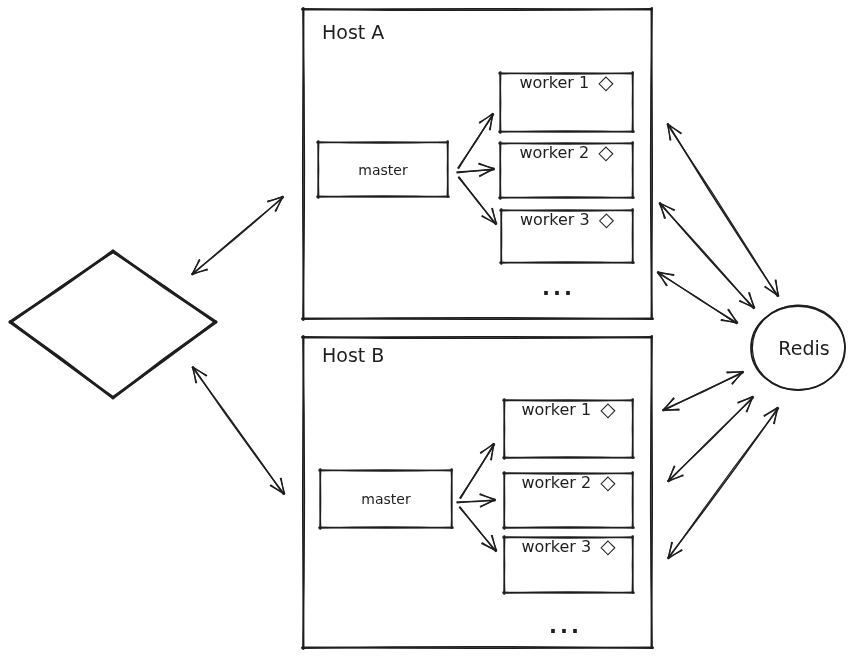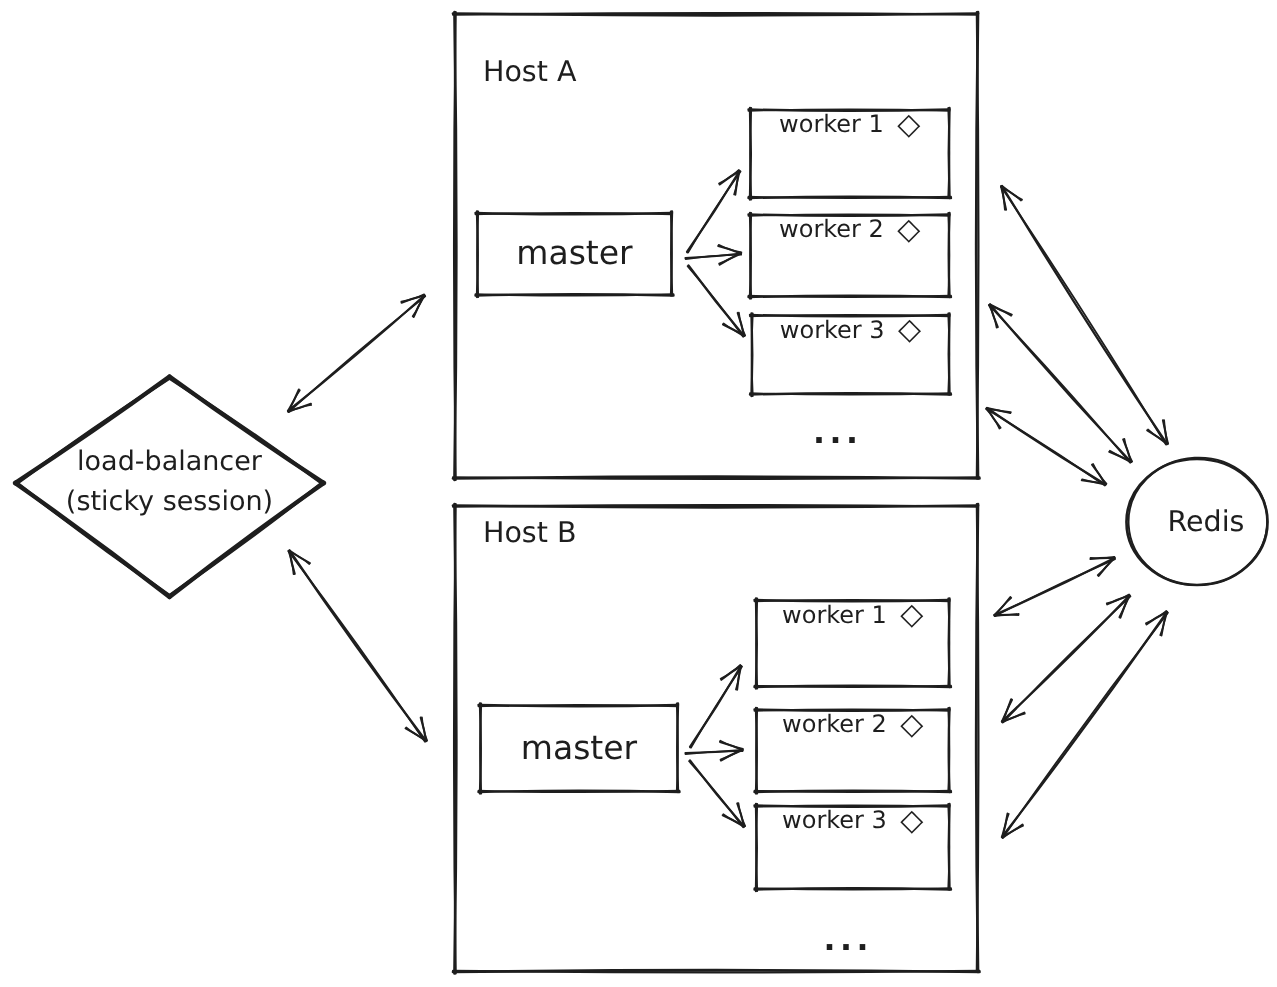--- a/index.html
+++ b/index.html
@@ -1,21 +1,21 @@
 <!DOCTYPE html>
 <html><head>
 <meta charset="utf-8">
 <style>
   html,body{margin:0;padding:0;background:#ffffff;}
   .stage{position:relative;width:851px;height:658px;background:#ffffff;overflow:hidden;
          font-family:"DejaVu Sans",sans-serif;color:#1e1e1e;}
   svg{position:absolute;left:0;top:0;}
   .t{position:absolute;color:#1e1e1e;white-space:nowrap;}
   .host-title{font-size:19px;font-weight:500;}
-  .box-label{display:flex;align-items:center;justify-content:center;font-size:22px;text-align:right;}
+  .box-label{display:flex;align-items:center;justify-content:center;font-size:14px;text-align:right;}
   .worker-row{display:flex;align-items:flex-start;justify-content:center;gap:9px;font-size:16px;}
   .dicon{font-size:20px;line-height:1;transform:translateY(-1px);}
   .dots{text-align:center;font-size:21px;font-weight:bold;letter-spacing:3px;line-height:24px;}
   .lb-text{text-align:center;font-size:18px;line-height:27px;}
   .redis-label{text-align:center;font-size:19px;}
 </style>
 </head>
 <body>
 
 <div class="stage">
@@ -274,21 +274,21 @@
       <g>
         <path d="M460.0 507.0 Q477.2 529.6 496.0 551.0" fill="none" stroke="#1e1e1e" stroke-width="1.5" stroke-linecap="round"></path>
         <path d="M459.4 507.5 Q478.5 528.6 495.4 551.5" fill="none" stroke="#1e1e1e" stroke-width="1.2000000000000002" stroke-linecap="round"></path>
         <path d="M496.0 551.0 Q494.4 543.1 491.5 535.6" fill="none" stroke="#1e1e1e" stroke-width="1.4" stroke-linecap="round"></path>
         <path d="M496.8 550.8 Q493.4 543.4 492.3 535.4" fill="none" stroke="#1e1e1e" stroke-width="1.1199999999999999" stroke-linecap="round"></path>
         <path d="M496.0 551.0 Q489.2 546.7 481.8 543.5" fill="none" stroke="#1e1e1e" stroke-width="1.4" stroke-linecap="round"></path>
         <path d="M496.4 550.3 Q488.7 547.6 482.2 542.8" fill="none" stroke="#1e1e1e" stroke-width="1.1199999999999999" stroke-linecap="round"></path>
       </g>
     </svg>
 
-  <div class="t host-title" style="left:322px;top:21px;margin-top:16px;">Host A</div>
+  <div class="t host-title" style="left:322px;top:21px;">Host A</div>
   <div class="t box-label" style="left:318px;top:142px;width:130px;height:55px;">master</div>
 
   <div class="t worker-row" style="left:500px;top:73px;width:133px;height:59px;">
     <span>worker 1</span>
     <span class="dicon">◇</span>
   </div>
   <div class="t worker-row" style="left:500px;top:143px;width:133px;height:55px;">
     <span>worker 2</span>
     <span class="dicon">◇</span>
   </div>
@@ -308,19 +308,15 @@
   <div class="t worker-row" style="left:504px;top:473px;width:129px;height:55px;">
     <span>worker 2</span>
     <span class="dicon">◇</span>
   </div>
   <div class="t worker-row" style="left:504px;top:537px;width:129px;height:56px;">
     <span>worker 3</span>
     <span class="dicon">◇</span>
   </div>
   <div class="t dots" style="left:499px;top:614px;width:133px;">...</div>
 
-  <div class="t lb-text" style="left:13px;top:294px;width:200px;">
-    <div>load-balancer</div>
-    <div>(sticky session)</div>
-  </div>
 
   <div class="t redis-label" style="left:752px;top:337px;width:104px;">Redis</div>
 </div>
 
 </body></html>

